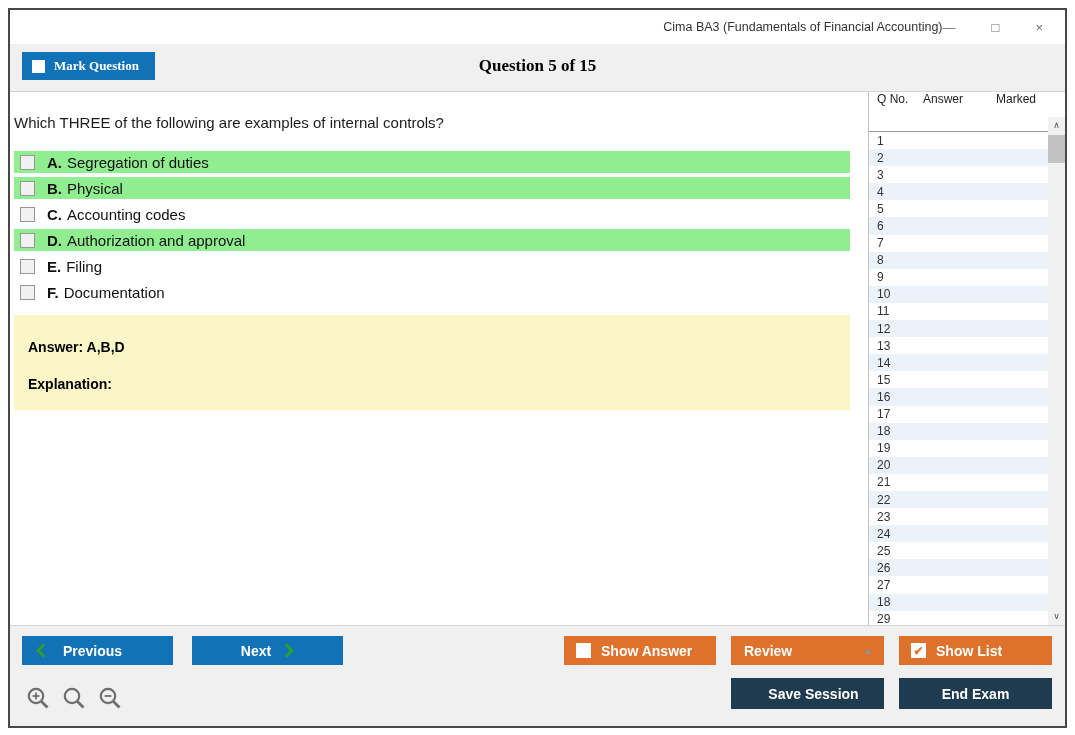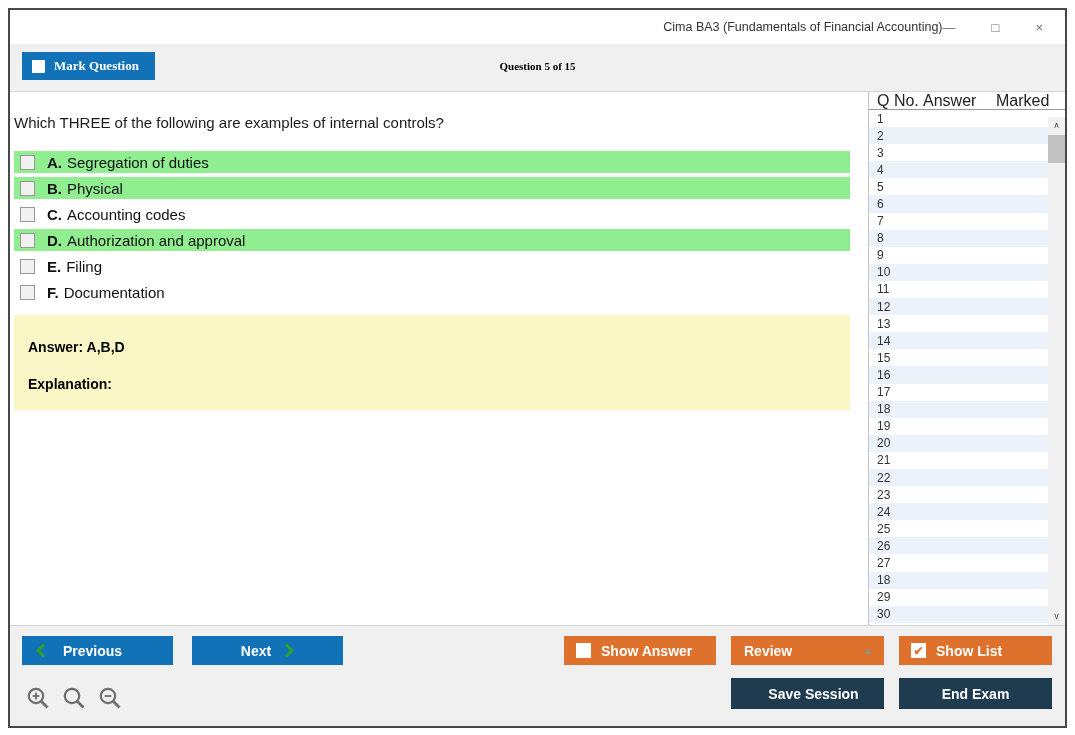--- a/index.html
+++ b/index.html
@@ -12,40 +12,40 @@
   .title { padding-left:12px; font-size:12.5px; color:#333; }
   .win-controls { display:flex; align-items:center; gap:36px; padding-right:22px; color:#6e6e6e; }
   .win-controls span { font-size:13px; line-height:1; cursor:pointer; }
   .ctl-max { font-size:15px; }
   .ctl-close { font-size:17px; }
 
   
   .header { height:48px; flex:none; background:#f0f0f0; position:relative; border-bottom:1px solid #d4d4d4;font-family:Liberation Serif, serif; }
   .mark-btn { position:absolute; left:12px; top:8px; height:28px; background:#1272b8; color:#fff; font-weight:bold; font-size:13px; display:flex; align-items:center; padding:0 16px 0 10px; gap:9px; cursor:pointer; }
   .mark-cb { width:13px; height:13px; background:#fff; flex:none; }
-  .qcounter { position:absolute; left:0; right:0; top:0; height:43px; display:flex; align-items:center; justify-content:center; font-weight:bold; font-size:11px; color:#000; pointer-events:none; }
+  .qcounter { position:absolute; left:0; right:0; top:0; height:43px; display:flex; align-items:center; justify-content:center; font-weight:bold; font-size:17px; color:#000; pointer-events:none; }
 
   
   .content { flex:1; display:flex; min-height:0; background:#fff; }
   .main-panel { flex:1; padding:9px 0 0 4px; }
   .question-text { font-size:15px; line-height:21px; color:#1c1c1c; width:824px; }
   .q2 { margin-top:11px; }
   .options { margin-top:18px; }
   .option-row { width:836px; height:22px; margin-bottom:4px; display:flex; align-items:center; background:#fff; cursor:pointer; }
   .option-row.highlighted { background:#90ee90; }
   .checkbox { width:15px; height:15px; background:#f1f1f1; border:1px solid #979797; margin-left:6px; flex:none; }
   .opt-letter { font-weight:bold; font-size:15px; margin-left:12px; color:#111; white-space:pre; }
   .opt-text { font-size:15px; margin-left:5px; color:#111; }
   .answer-box { margin-top:12px; width:836px; height:95px; background:#faf6c5; padding:24px 0 0 14px; }
   .answer-line { font-weight:bold; font-size:14px; color:#000; }
   .explanation-line { font-weight:bold; font-size:14px; color:#000; margin-top:21px; }
 
   
   .sidebar { width:197px; flex:none; border-left:1px solid #c3c3c3; display:flex; flex-direction:column; position:relative; background:#fff; }
-  .qlist-header { height:18px; flex:none; border-bottom:1px solid #9a9a9a; display:flex; font-size:16px; color:#222; }
+  .qlist-header { height:40px; flex:none; border-bottom:1px solid #9a9a9a; display:flex; font-size:12px; color:#222; }
   .col-qno { width:54px; padding-left:8px; }
   .col-answer { width:73px; }
   .col-marked { flex:1; }
   .qlist-body { flex:1; margin-right:17px; overflow:hidden; }
   .qrow { height:17.1px; display:flex; align-items:center; font-size:12px; color:#333; cursor:pointer; }
   .qrow:nth-child(even) { background:#ebf2fa; }
   .cell-qno { width:46px; padding-left:8px; }
   .cell-answer { width:73px; }
   .cell-marked { flex:1; }
   .scrollbar { position:absolute; right:0; top:25px; bottom:0; width:17px; background:#f1f1f1; }

